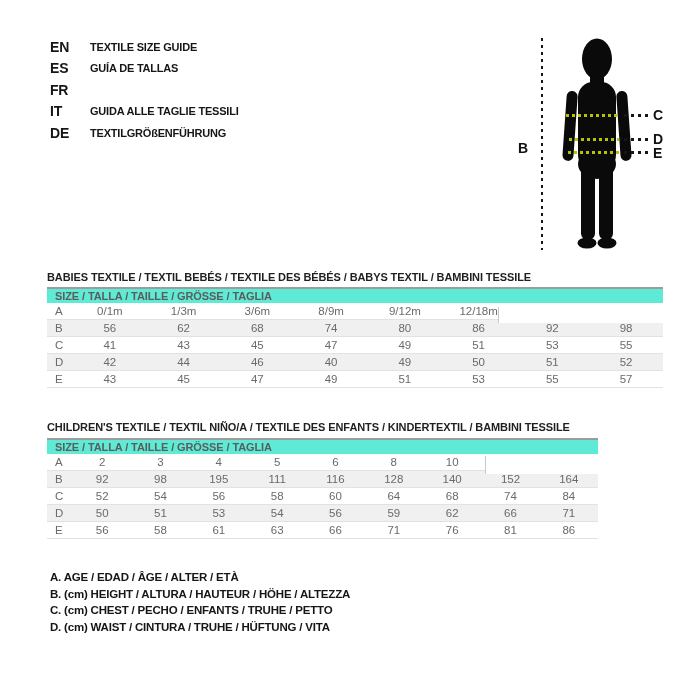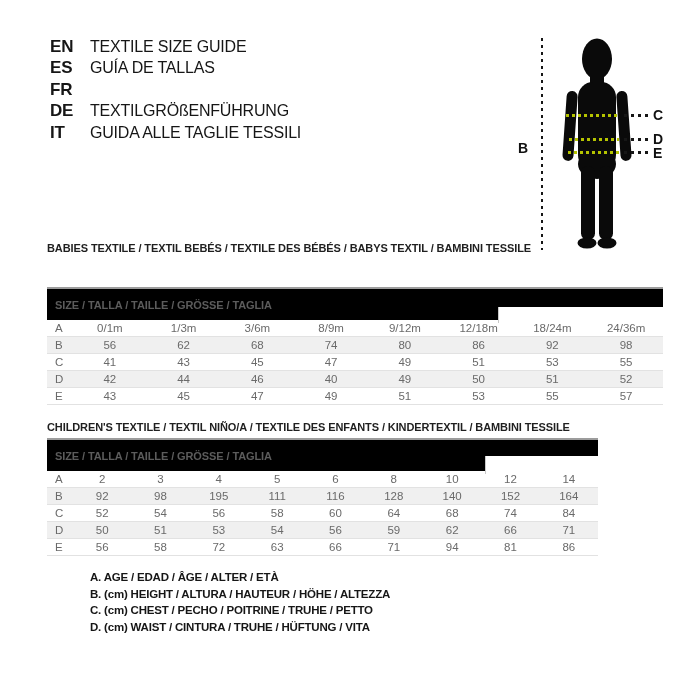--- a/index.html
+++ b/index.html
@@ -3,73 +3,73 @@
 <meta charset="utf-8">
 <style>
   html,body{margin:0;padding:0;background:#fff;}
   .canvas{
     position:relative;width:700px;height:700px;background:#ffffff;overflow:hidden;
     font-family:"Liberation Sans",sans-serif;color:#1c1c1c;
   }
   
   .lang-block{position:absolute;left:50px;top:36px;}
   .lang-row{display:flex;height:21.5px;align-items:center;}
-  .lang-code{width:40px;font-size:17px;font-weight:700;letter-spacing:-0.2px;color:#161616;}
-  .lang-label{font-size:16px;font-weight:400;letter-spacing:-0.2px;color:#161616;}
+  .lang-code{width:40px;font-size:14px;font-weight:700;letter-spacing:-0.2px;color:#161616;}
+  .lang-label{font-size:11px;font-weight:700;letter-spacing:-0.2px;color:#161616;}
   
   .figure-area{position:absolute;left:500px;top:30px;width:190px;height:235px;}
   .silhouette{position:absolute;left:59px;top:8px;}
   .vline-b{position:absolute;left:41px;top:8px;width:2px;height:212px;
     background-image:repeating-linear-gradient(180deg,#161616 0 3px,transparent 3px 7px);}
   .mline{position:absolute;height:3px;}
   .mline.green{background-image:repeating-linear-gradient(90deg,#b5c400 0 3px,transparent 3px 6px);}
   .mline.black{background-image:repeating-linear-gradient(90deg,#161616 0 3px,transparent 3px 7px);}
   .fig-label{position:absolute;font-size:14px;font-weight:700;color:#111;}
   
   .sec-title{position:absolute;left:47px;font-size:11px;font-weight:700;letter-spacing:-0.1px;color:#1f1f1f;white-space:nowrap;}
   
   .tbl{position:absolute;left:47px;}
   .thead{
-    height:33px;background:#000000;border-top:2px solid #9c9c9c;
+    height:16px;background:#5eead4;border-top:2px solid #9c9c9c;
     display:flex;align-items:center;padding-left:8px;box-sizing:border-box;
     font-size:11px;font-weight:700;color:#5c5c5c;letter-spacing:-0.1px;
   }
   .trow{display:grid;height:17px;align-items:center;border-bottom:1px solid #e2e2e2;box-sizing:border-box;}
   .trow.stripe{background:#f0f0f0;}
   .cell{font-size:11.5px;color:#6a6a6a;text-align:center;white-space:nowrap;}
   .cell.rlabel{text-align:left;padding-left:8px;}
   .hl-box{position:absolute;background:#ffffff;border-left:1px solid #c9c9c9;}
   
   .legend{position:absolute;left:50px;top:569px;}
-  .legend-line{height:16.5px;font-size:11.5px;font-weight:700;letter-spacing:-0.2px;color:#161616;display:flex;align-items:center;margin-left:40px;}
+  .legend-line{height:16.5px;font-size:11.5px;font-weight:700;letter-spacing:-0.2px;color:#161616;display:flex;align-items:center;}
 </style>
 </head>
 <body>
 
 <div class="canvas">
 
   <div class="lang-block">
     <div class="lang-row">
       <span class="lang-code">EN</span>
       <span class="lang-label">TEXTILE SIZE GUIDE</span>
     </div>
     <div class="lang-row">
       <span class="lang-code">ES</span>
       <span class="lang-label">GUÍA DE TALLAS</span>
     </div>
     <div class="lang-row">
       <span class="lang-code">FR</span>
     </div>
     <div class="lang-row">
+      <span class="lang-code">IT</span>
+      <span class="lang-label">GUIDA ALLE TAGLIE TESSILI</span>
+    </div>
+    <div class="lang-row">
       <span class="lang-code">DE</span>
       <span class="lang-label">TEXTILGRÖßENFÜHRUNG</span>
-    </div>
-    <div class="lang-row">
-      <span class="lang-code">IT</span>
-      <span class="lang-label">GUIDA ALLE TAGLIE TESSILI</span>
     </div>
   </div>
 
   <div class="figure-area">
     <div class="vline-b"></div>
     <span class="fig-label" style="left:18px;top:110px;">B</span>
 
     <svg class="silhouette" width="76" height="212" viewBox="0 0 76 212">
       <g fill="#0a0a0a">
         <ellipse cx="38" cy="21" rx="15" ry="20.5"></ellipse>
@@ -91,21 +91,21 @@
 
     <div class="mline green" style="left:69px;top:108px;width:50px;"></div>
     <div class="mline black" style="left:124px;top:108px;width:24px;"></div>
     <span class="fig-label" style="left:153px;top:101px;">D</span>
 
     <div class="mline green" style="left:68px;top:121px;width:52px;"></div>
     <div class="mline black" style="left:124px;top:121px;width:24px;"></div>
     <span class="fig-label" style="left:153px;top:115px;">E</span>
   </div>
 
-  <div class="sec-title" style="top:242px;">BABIES TEXTILE / TEXTIL BEBÉS / TEXTILE DES BÉBÉS / BABYS TEXTIL / BAMBINI TESSILE</div>
+  <div class="sec-title" style="top:271px;">BABIES TEXTILE / TEXTIL BEBÉS / TEXTILE DES BÉBÉS / BABYS TEXTIL / BAMBINI TESSILE</div>
   <div class="tbl" id="babies-tbl" style="top:287px;width:616px;">
     <div class="thead">SIZE / TALLA / TAILLE / GRÖSSE / TAGLIA</div>
     <div>
         <div class="trow" style="grid-template-columns: 26px repeat(8, 1fr);">
           <div class="cell rlabel">A</div>
           <div class="cell">0/1m</div>
           <div class="cell">1/3m</div>
           <div class="cell">3/6m</div>
           <div class="cell">8/9m</div>
           <div class="cell">9/12m</div>
@@ -210,32 +210,32 @@
           <div class="cell">56</div>
           <div class="cell">59</div>
           <div class="cell">62</div>
           <div class="cell">66</div>
           <div class="cell">71</div>
         </div>
         <div class="trow" style="grid-template-columns: 26px repeat(9, 1fr);">
           <div class="cell rlabel">E</div>
           <div class="cell">56</div>
           <div class="cell">58</div>
-          <div class="cell">72</div>
+          <div class="cell">61</div>
           <div class="cell">63</div>
           <div class="cell">66</div>
           <div class="cell">71</div>
-          <div class="cell">94</div>
+          <div class="cell">76</div>
           <div class="cell">81</div>
           <div class="cell">86</div>
         </div>
       </div>
     <div class="hl-box" style="left:438px;top:18px;width:114px;height:18px;"></div>
   </div>
 
   <div class="legend">
     <div class="legend-line">A. AGE / EDAD / ÂGE / ALTER / ETÀ</div>
     <div class="legend-line">B. (cm) HEIGHT / ALTURA / HAUTEUR / HÖHE / ALTEZZA</div>
-    <div class="legend-line">C. (cm) CHEST / PECHO / POITRINE / TRUHE / PETTO</div>
+    <div class="legend-line">C. (cm) CHEST / PECHO / ENFANTS / TRUHE / PETTO</div>
     <div class="legend-line">D. (cm) WAIST / CINTURA / TRUHE / HÜFTUNG / VITA</div>
   </div>
 
 </div>
 
 </body></html>

